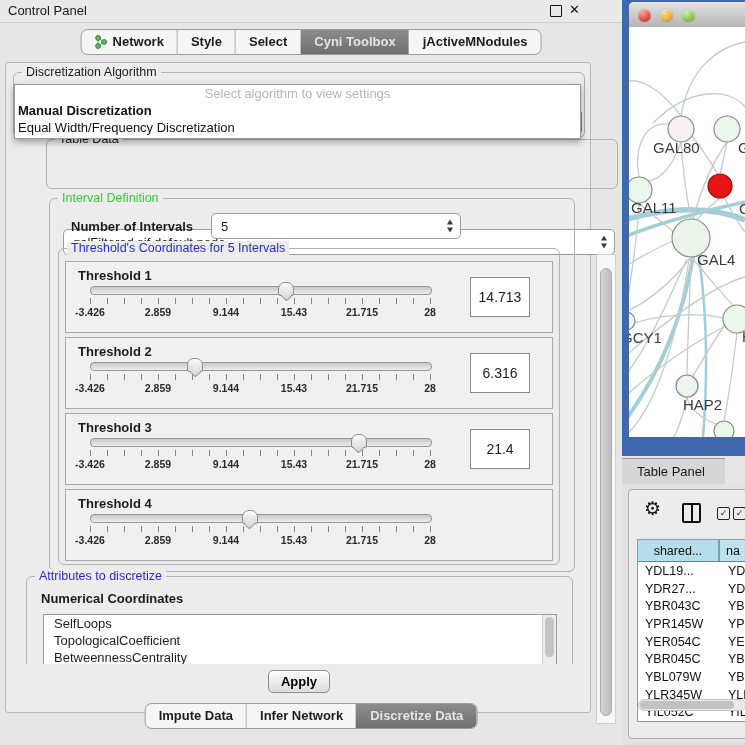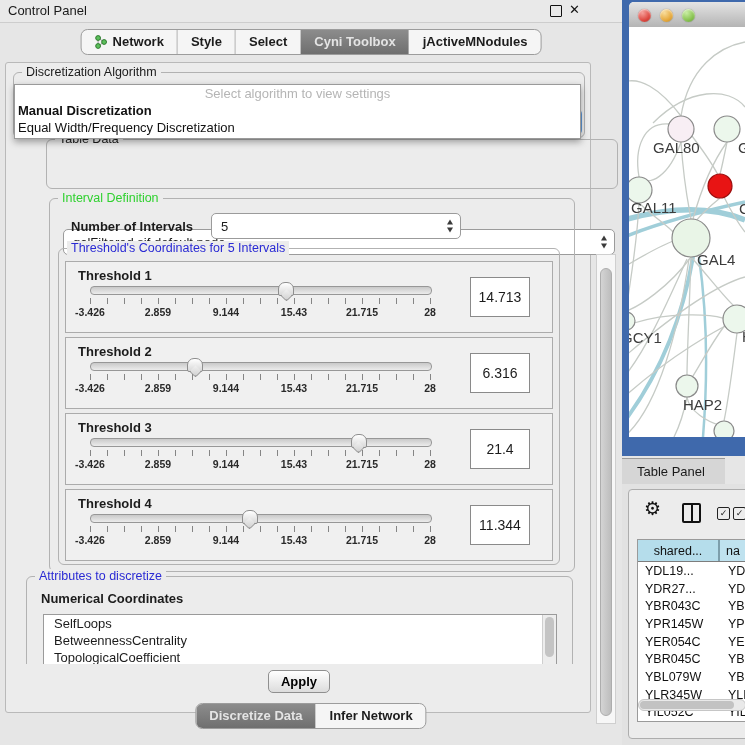--- a/index.html
+++ b/index.html
@@ -259,53 +259,55 @@
       <div class="ticks"></div>
       <div class="ticklabels">
                     <span class="ticklabel" style="left: 0%;">-3.426</span>
                     <span class="ticklabel" style="left: 20%;">2.859</span>
                     <span class="ticklabel" style="left: 40%;">9.144</span>
                     <span class="ticklabel" style="left: 60%;">15.43</span>
                     <span class="ticklabel" style="left: 80%;">21.715</span>
                     <span class="ticklabel" style="left: 100%;">28</span>
                   </div>
     </div>
-    <div class="valbox">11.344</div>
   </div>
 </div>
         </div>
         <div id="attr-group" class="group">
           <span class="legend blue">Attributes to discretize</span>
         </div>
         <span id="attr-list-label">Numerical Coordinates</span>
         <div id="attr-list">
           <div id="attr-items">
               <div class="attr-item">SelfLoops</div>
+              <div class="attr-item">TopologicalCoefficient</div>
               <div class="attr-item">BetweennessCentrality</div>
-              <div class="attr-item">TopologicalCoefficient</div>
             </div>
           <div id="attr-vscroll">
               <div id="attr-vthumb"></div>
             </div>
         </div>
       </div>
 
       <div id="main-vscroll">
           <div id="main-vthumb"></div>
         </div>
 
       <button id="apply-btn">Apply</button>
     </div>
 
     <div id="bottomtabs" class="tabpill">
+        <div class="tabitem">
+          <span>Impute Data</span>
+        </div>
+        <div class="tabitem">
+          <span>Infer Network</span>
+        </div>
         <div class="tabitem sel">
           <span>Discretize Data</span>
-        </div>
-        <div class="tabitem">
-          <span>Infer Network</span>
         </div>
       </div>
   </div>
 
   <div id="netframe">
     <div id="macwin">
       <div id="mactitle">
         <span id="light-red" class="light"></span>
         <span id="light-yellow" class="light"></span>
         <span id="light-green" class="light"></span>

